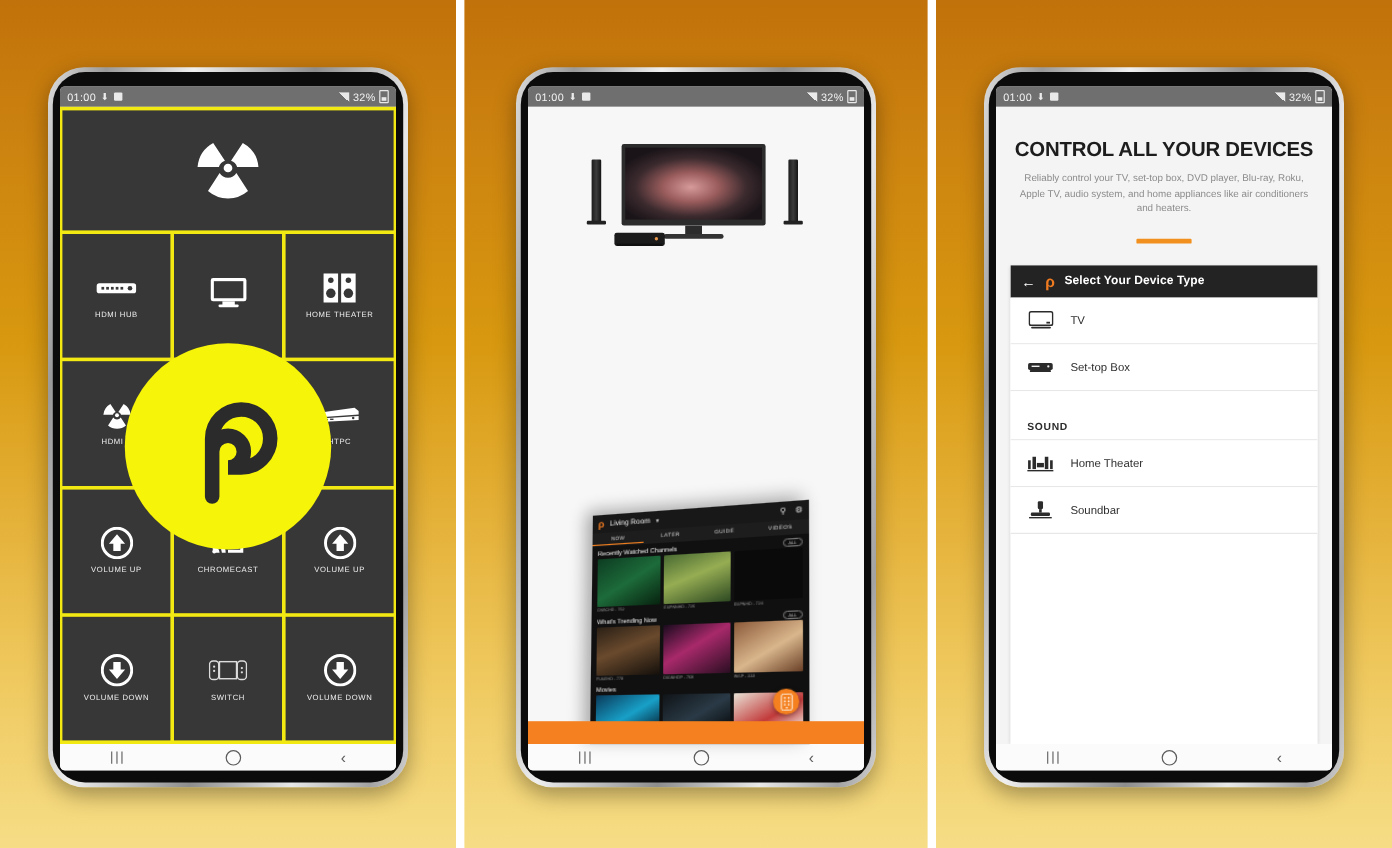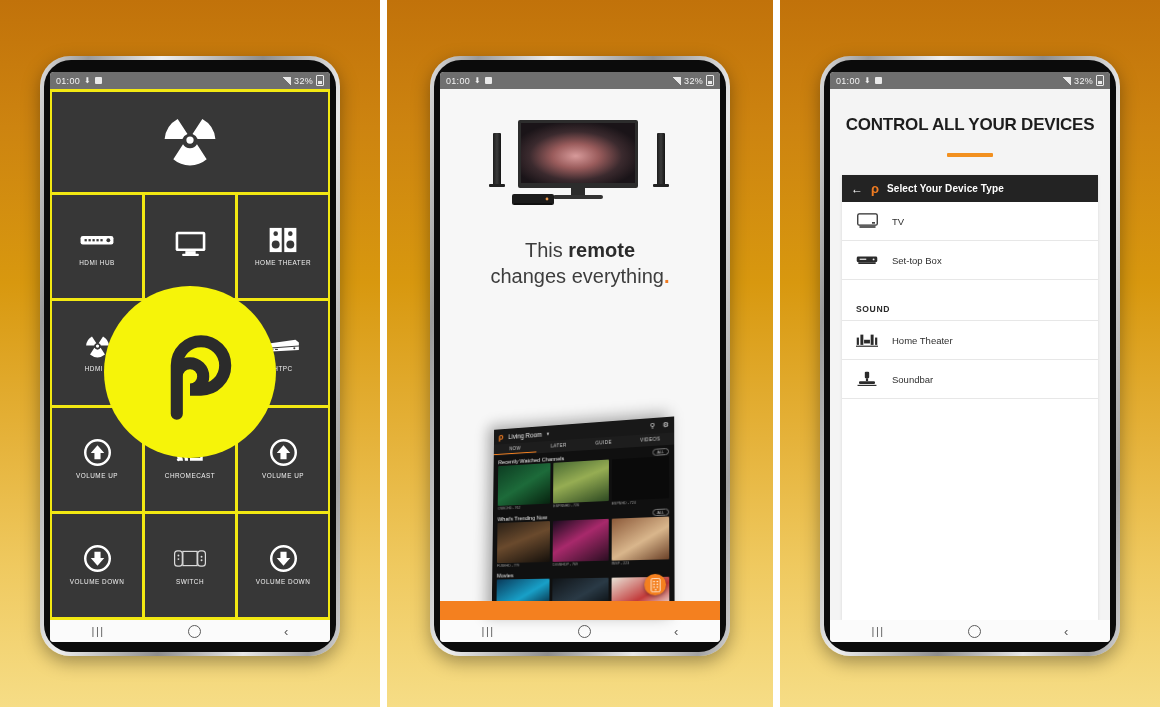--- a/index.html
+++ b/index.html
@@ -443,24 +443,20 @@
                 <rect x="33" y="5" width="120" height="68" rx="2" fill="#2c2c2c"></rect>
                 <rect x="36" y="8" width="114" height="60" fill="url(#tvpic)"></rect>
                 <rect x="86" y="73" width="14" height="8" fill="#2c2c2c"></rect>
                 <rect x="68" y="80" width="50" height="4" rx="2" fill="#333"></rect>
                 <rect x="27" y="79" width="42" height="11" rx="2" fill="#1b1b1b"></rect>
                 <rect x="29" y="88" width="38" height="2" fill="#101010"></rect>
                 <circle cx="62" cy="84" r="1.4" fill="#e8964a"></circle>
               </svg>
             </div>
 
-            <div class="headline">
-              <span>This </span><span class="b">remote</span><br>
-              <span>changes everything</span><span class="dot">.</span>
-            </div>
 
             <div class="appshot">
               <div class="as-top">
                 <span class="as-logo">ρ</span>
                 <span class="as-room">Living Room</span>
                 <span class="as-caret">▾</span>
                 <span class="as-act">
                   <span>⚲</span>
                   <span>⚙</span>
                 </span>
@@ -555,20 +551,21 @@
             <span class="sb-right">
               <span class="sb-bars"></span>
               <span>32%</span>
               <span class="sb-batt"></span>
             </span>
           </div>
 
           <div class="p3screen" style="flex:1;justify-content:center;">
 
             <div class="p3title">CONTROL ALL YOUR DEVICES</div>
+            <div class="p3sub">Reliably control your TV, set-top box, DVD player, Blu-ray, Roku, Apple TV, audio system, and home appliances like air conditioners and heaters.</div>
             <div class="p3rule"></div>
 
             <div class="card">
               <div class="card-head">
                 <span class="ch-back">←</span>
                 <span class="ch-logo">ρ</span>
                 <span class="ch-title">Select Your Device Type</span>
               </div>
 
               <div class="dev-row">

